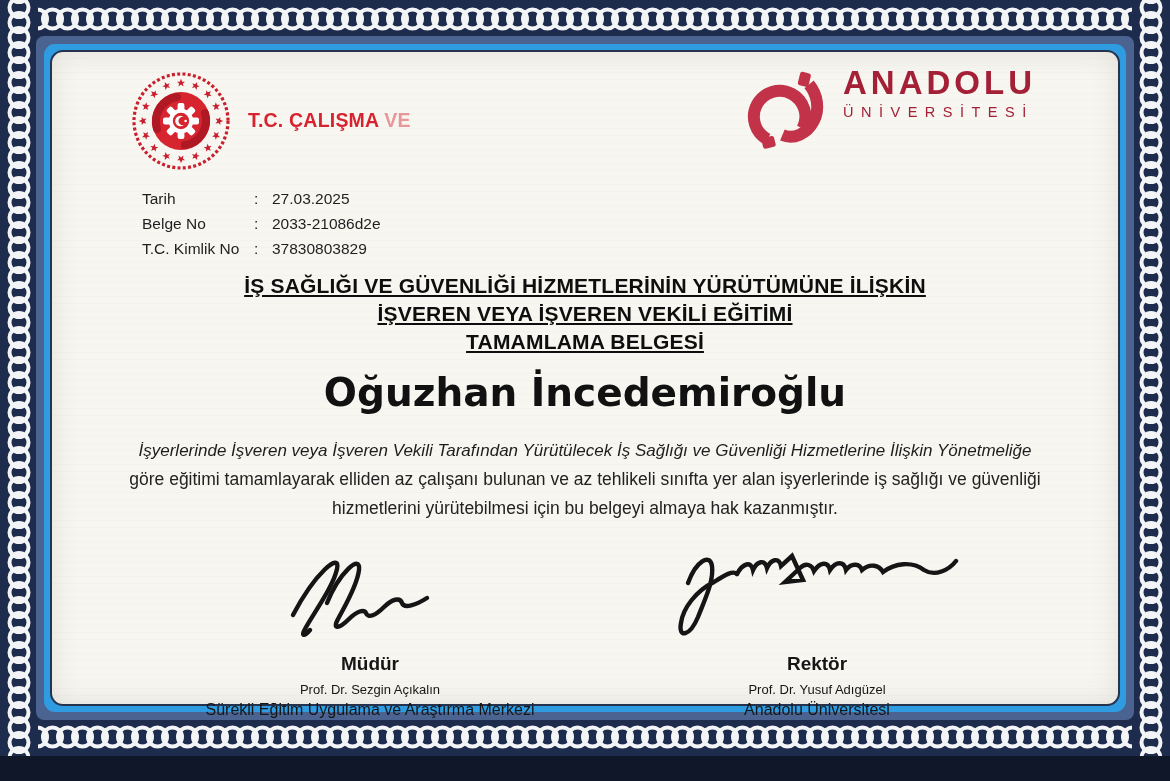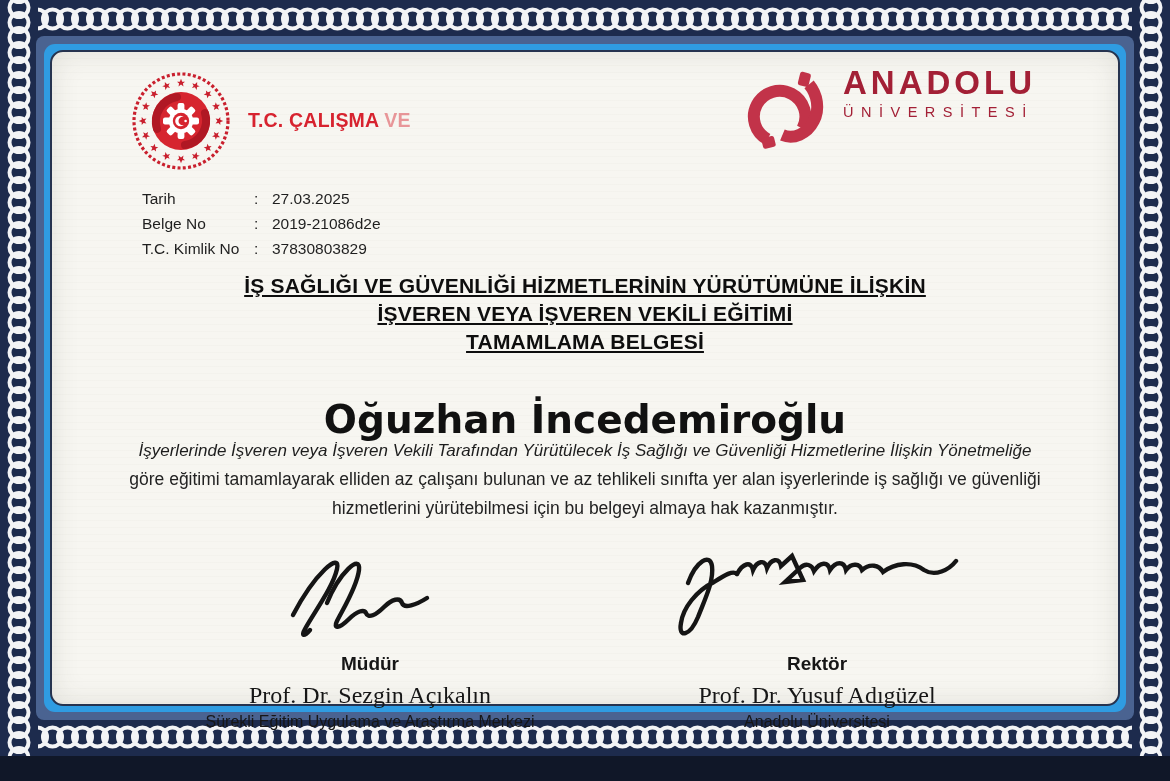--- a/index.html
+++ b/index.html
@@ -31,33 +31,33 @@
   .uni-sub{font-size:14.5px;letter-spacing:7.5px;margin-top:5px;}
   
   .meta{position:absolute;left:90px;top:138px;font-size:15.5px;color:#1f1f1f;}
   .meta-row{display:flex;margin-bottom:7px;}
   .meta-label{width:112px;}
   .meta-sep{width:18px;}
   
   .title-block{position:absolute;left:0;right:0;top:220px;text-align:center;color:#0e0e0e;
     font-weight:bold;font-size:21px;line-height:1.33;letter-spacing:.2px;text-decoration:underline;}
   .recipient{position:absolute;left:0;right:0;top:318px;text-align:center;
-    font-family:"DejaVu Sans", sans-serif;font-weight:bold;font-size:39px;color:#111;margin-top:27px;}
+    font-family:"DejaVu Sans", sans-serif;font-weight:bold;font-size:39px;color:#111;}
   
   .body-text{position:absolute;left:36px;right:36px;top:385px;text-align:center;color:#222;
     font-size:17.5px;line-height:1.65;}
   .body-text .it{font-style:italic;font-size:17px;color:#1d1d1d;}
   
   .sig-row{position:absolute;left:0;right:0;top:495px;}
   .sig-block{position:absolute;text-align:center;color:#161616;}
   .sig-left{left:108px;width:420px;}
   .sig-right{left:540px;width:450px;}
   .sig-img{height:92px;display:flex;align-items:flex-end;justify-content:center;}
   .sig-title{font-weight:bold;font-size:19px;margin-top:14px;}
-  .sig-name{font-size:24px;margin-top:7px;font-family:Liberation Serif, serif;}
+  .sig-name{font-size:13px;margin-top:7px;}
   .sig-org{font-size:16px;margin-top:4px;}
 </style>
 </head>
 <body>
 
 <div class="certificate">
 
   <svg class="border-strip strip-top" width="1170" height="38">
     <defs>
         <pattern id="chT" width="15" height="38" patternUnits="userSpaceOnUse">
@@ -165,21 +165,21 @@
 
     <div class="meta">
       <div class="meta-row">
         <span class="meta-label">Tarih</span>
         <span class="meta-sep">:</span>
         <span class="meta-value">27.03.2025</span>
       </div>
       <div class="meta-row">
         <span class="meta-label">Belge No</span>
         <span class="meta-sep">:</span>
-        <span class="meta-value">2019-21086d2e</span>
+        <span class="meta-value">2033-21086d2e</span>
       </div>
       <div class="meta-row">
         <span class="meta-label">T.C. Kimlik No</span>
         <span class="meta-sep">:</span>
         <span class="meta-value">37830803829</span>
       </div>
     </div>
 
     <div class="title-block">
       <div>İŞ SAĞLIĞI VE GÜVENLİĞİ HİZMETLERİNİN YÜRÜTÜMÜNE İLİŞKİN</div>

